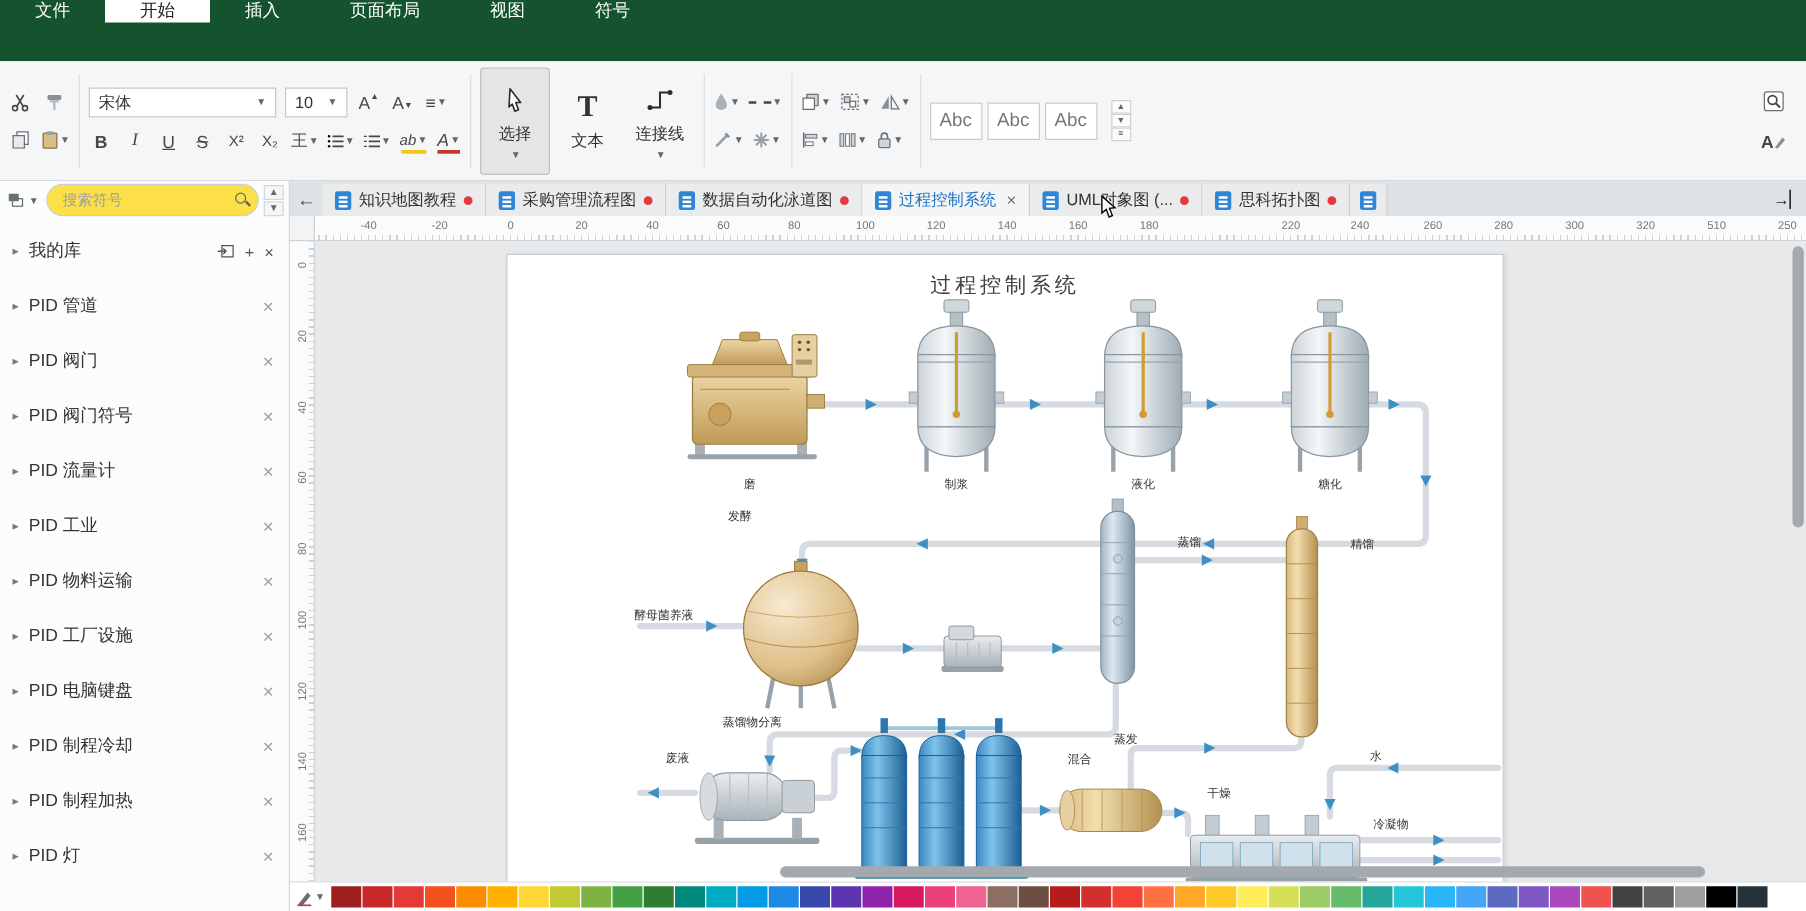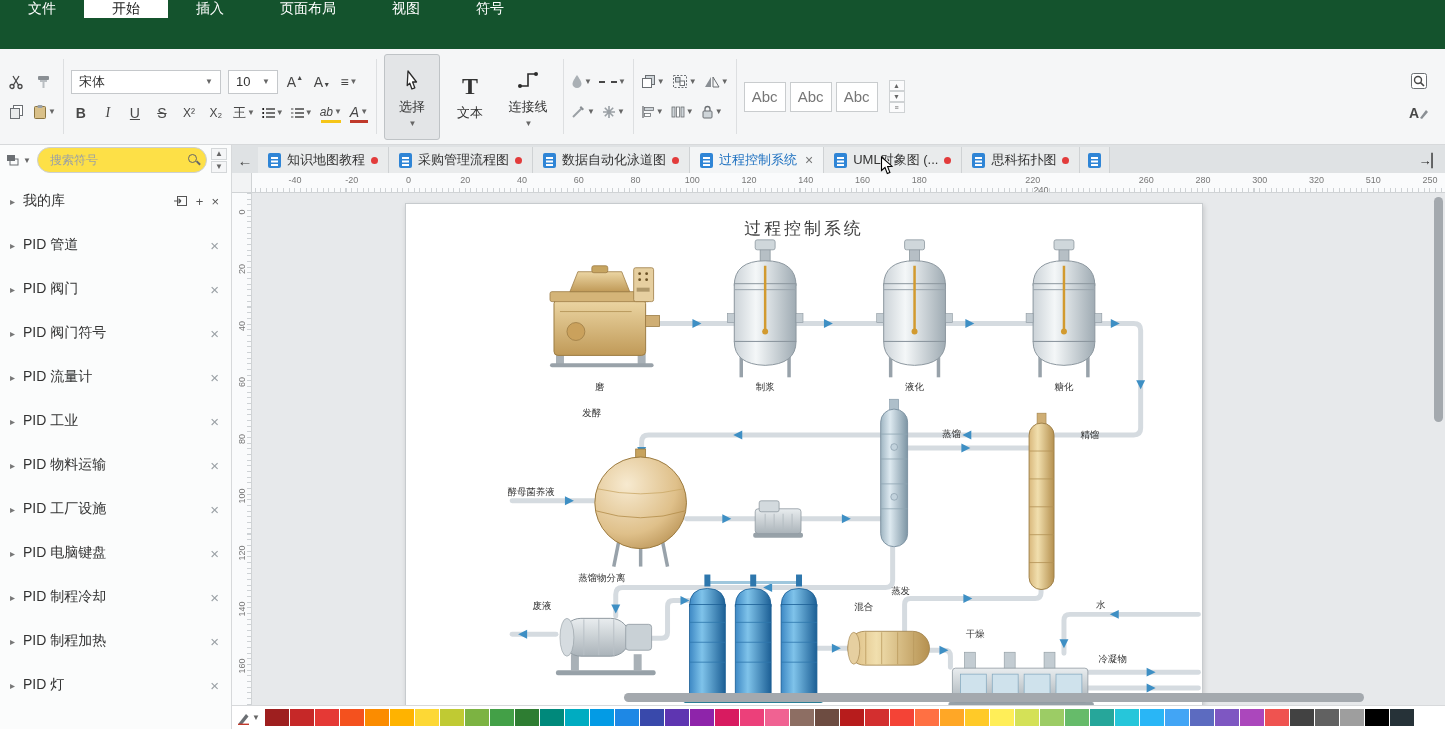--- a/index.html
+++ b/index.html
@@ -509,21 +509,21 @@
           <span class="hlabel" style="left: 290px;">40</span>
           <span class="hlabel" style="left: 346.75px;">60</span>
           <span class="hlabel" style="left: 403.5px;">80</span>
           <span class="hlabel" style="left: 460.25px;">100</span>
           <span class="hlabel" style="left: 517px;">120</span>
           <span class="hlabel" style="left: 573.75px;">140</span>
           <span class="hlabel" style="left: 630.5px;">160</span>
           <span class="hlabel" style="left: 687.25px;">180</span>
           <span class="hlabel" style="left: 781px; margin-top: 24px;">200</span>
           <span class="hlabel" style="left: 800.75px;">220</span>
-          <span class="hlabel" style="left: 809px; margin-top: 10px;">240</span>
+          <span class="hlabel" style="left: 856px;">240</span>
           <span class="hlabel" style="left: 914.25px;">260</span>
           <span class="hlabel" style="left: 971px;">280</span>
           <span class="hlabel" style="left: 1027.75px;">300</span>
           <span class="hlabel" style="left: 1084.5px;">320</span>
           <span class="hlabel" style="left: 1141.25px;">510</span>
           <span class="hlabel" style="left: 1198px;">250</span>
         </div>
 
       <div class="canvas">
         <div class="rulerv">

